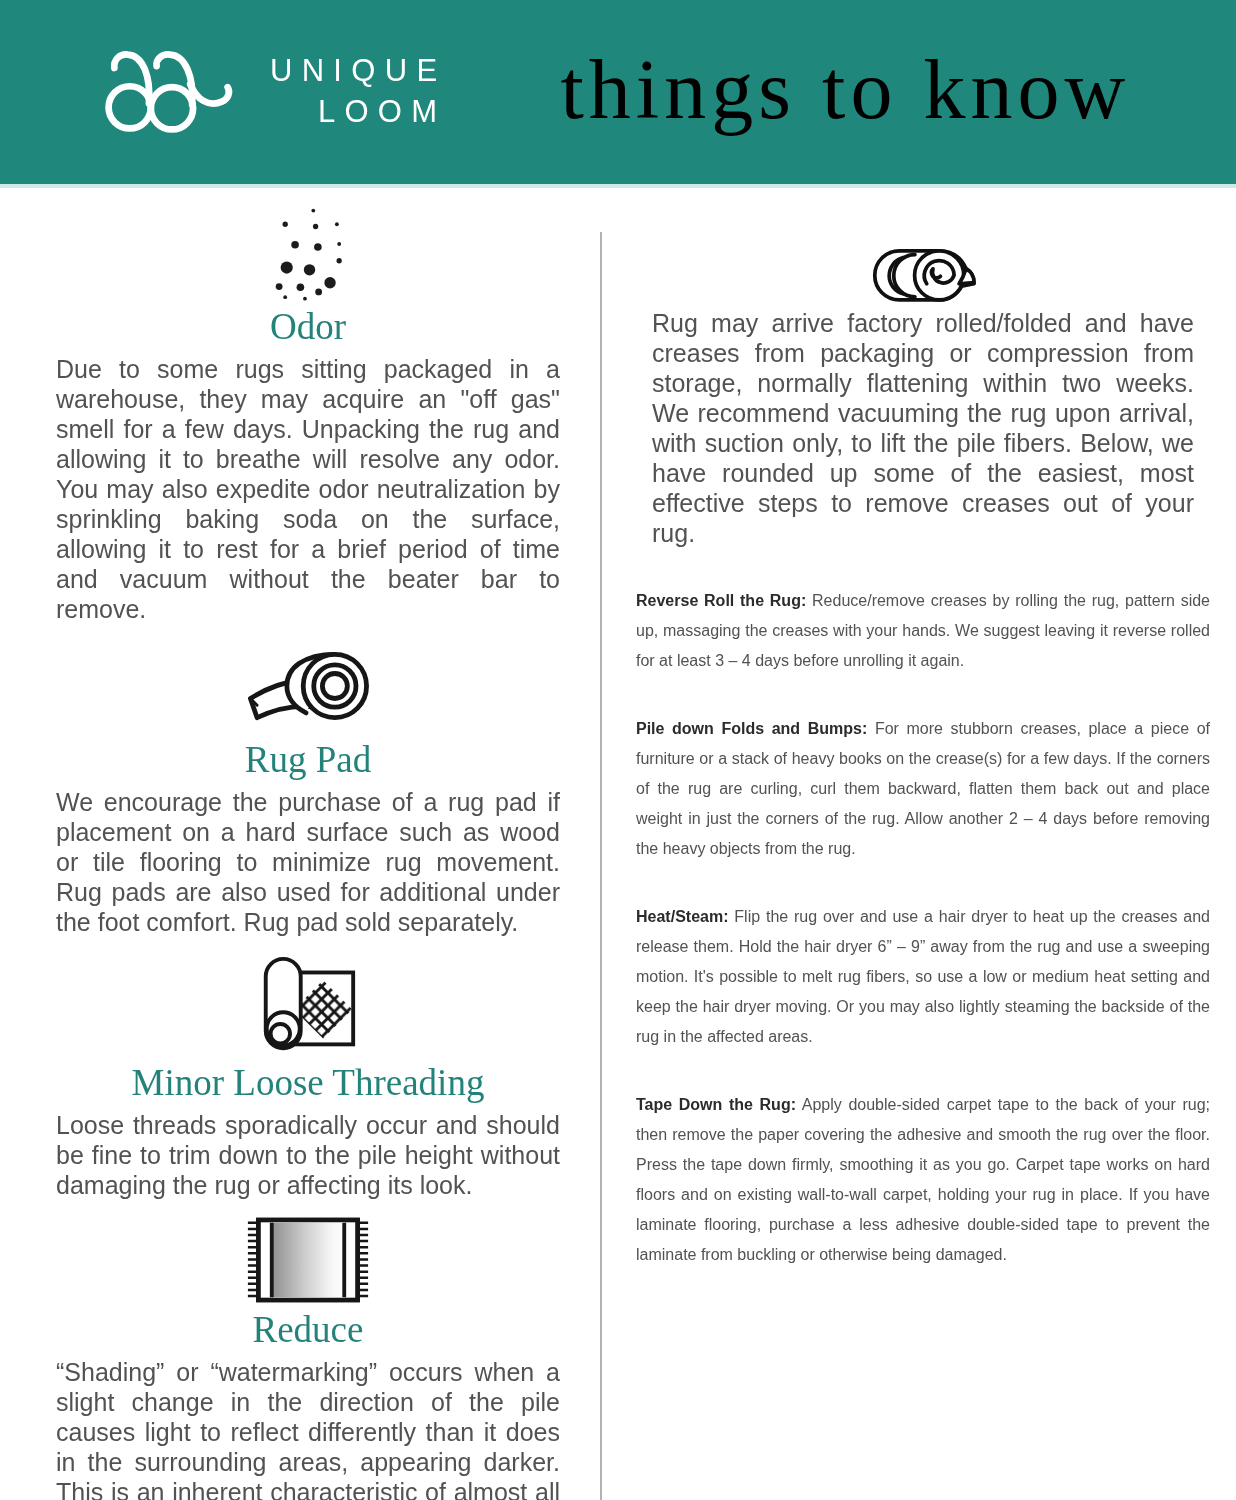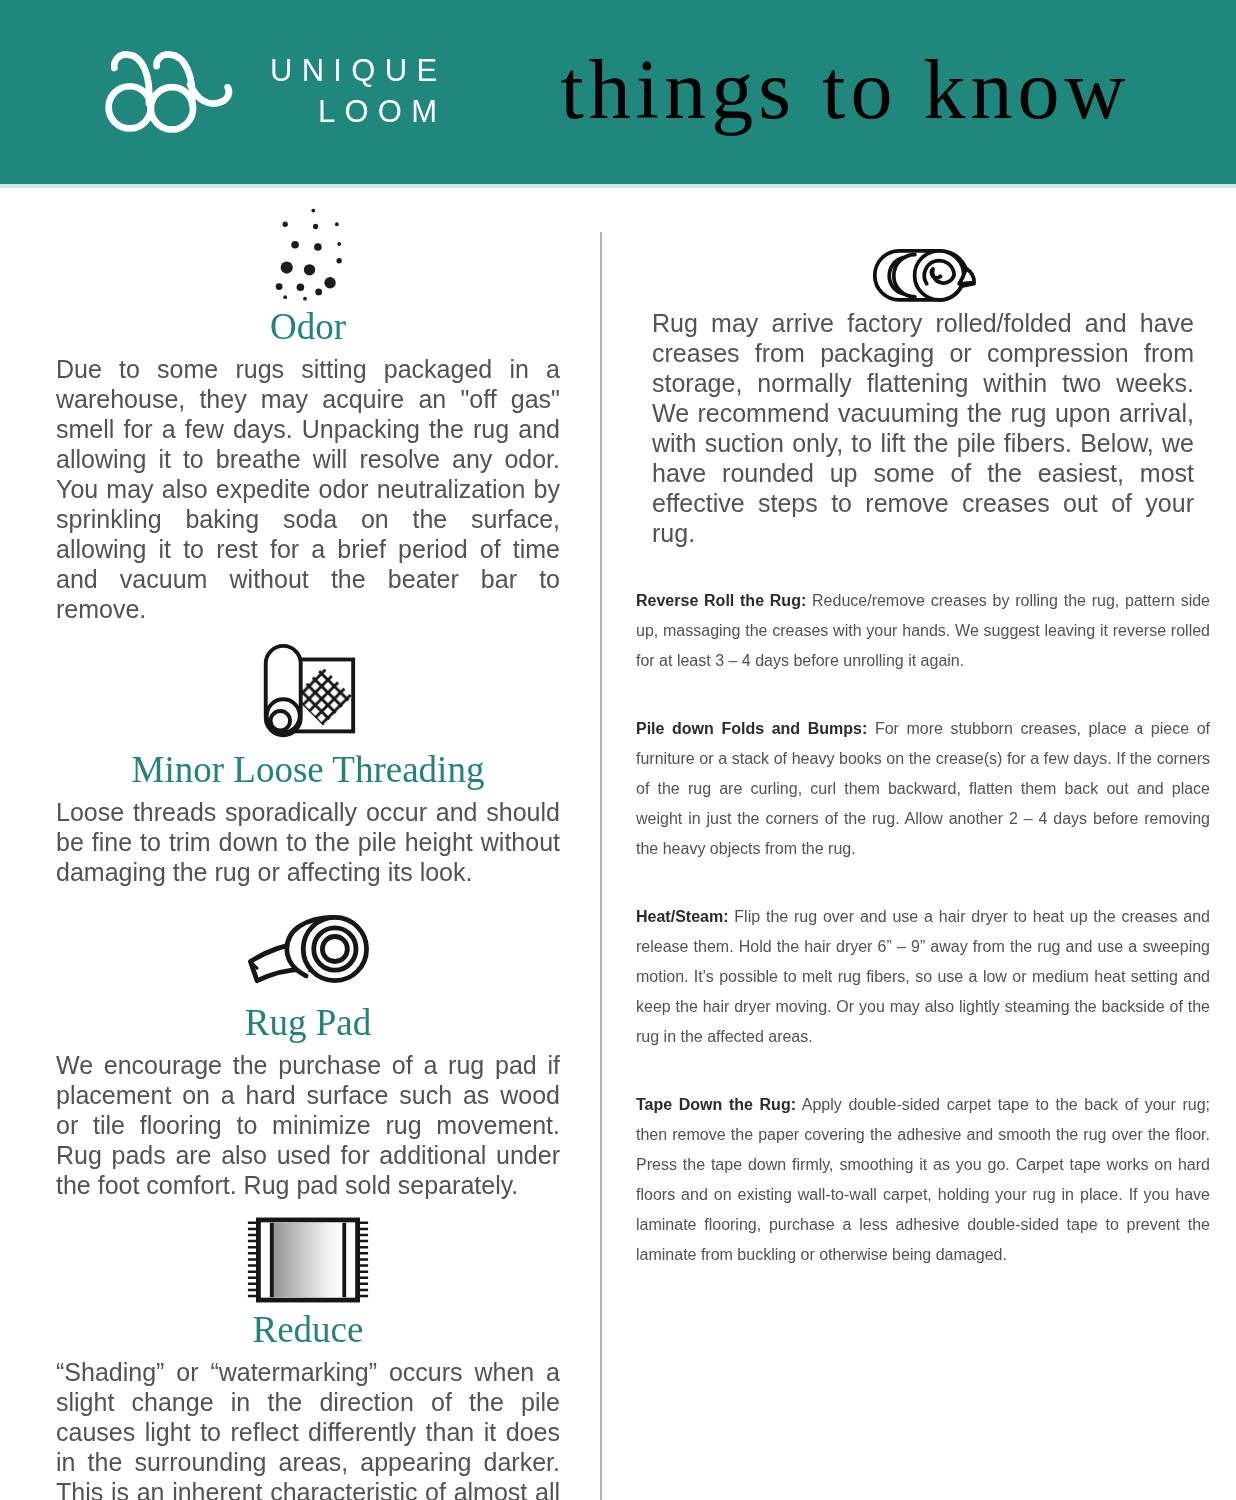--- a/index.html
+++ b/index.html
@@ -94,52 +94,52 @@
               <circle cx="40" cy="107" r="5"></circle>
             <circle cx="64" cy="113" r="4.5"></circle>
               <circle cx="20" cy="120" r="2.5"></circle>
               <circle cx="46" cy="122" r="2.5"></circle>
           </svg>
         </div>
         <h2 class="heading">Odor</h2>
         <p class="body">Due to some rugs sitting packaged in a warehouse, they may acquire an "off gas" smell for a few days. Unpacking the rug and allowing it to breathe will resolve any odor. You may also expedite odor neutralization by sprinkling baking soda on the surface, allowing it to rest for a brief period of time and vacuum without the beater bar to remove.</p>
       </div>
 
+      <div class="info-section s-rugpad">
+        <div class="icon-wrap">
+          <svg width="142" height="96" viewBox="0 0 140 100" fill="none" stroke="#161616" stroke-width="5" stroke-linejoin="round" stroke-linecap="round">
+            <path d="M62 44 C44 46 26 53 10 63 L17 83 C42 71 68 68 92 75 L96 58 Z" fill="#ffffff"></path>
+            <path d="M10 63 L17 70" stroke-width="3"></path>
+            <path d="M98 17 C66 17 48 31 48 50 C48 62 56 72 68 78" fill="#ffffff"></path>
+            <circle cx="98" cy="50" r="33" fill="#ffffff"></circle>
+            <circle cx="98" cy="50" r="22"></circle>
+            <circle cx="98" cy="50" r="13"></circle>
+          </svg>
+        </div>
+        <h2 class="heading">Rug Pad</h2>
+        <p class="body">We encourage the purchase of a rug pad if placement on a hard surface such as wood or tile flooring to minimize rug movement. Rug pads are also used for additional under the foot comfort. Rug pad sold separately.</p>
+      </div>
+
       <div class="info-section s-threading">
         <div class="icon-wrap">
           <svg width="112" height="102" viewBox="0 0 115 105" fill="none" stroke="#161616" stroke-width="4">
             <defs>
               <pattern id="xhatch" width="13" height="13" patternUnits="userSpaceOnUse">
                 <path d="M0 13 L13 0 M0 0 L13 13" stroke="#161616" stroke-width="3"></path>
               </pattern>
             </defs>
             <rect x="40" y="18" width="64" height="74" fill="#ffffff"></rect>
             <polygon points="73,26 103,56 73,86 43,56" fill="url(#xhatch)" stroke="none"></polygon>
             <rect x="14" y="4" rx="18" ry="18" width="36" height="92" fill="#ffffff"></rect>
             <circle cx="32" cy="76" r="17" fill="#ffffff"></circle>
             <circle cx="29" cy="81" r="10" fill="#ffffff"></circle>
           </svg>
         </div>
         <h2 class="heading">Minor Loose Threading</h2>
         <p class="body">Loose threads sporadically occur and should be fine to trim down to the pile height without damaging the rug or affecting its look.</p>
-      </div>
-
-      <div class="info-section s-rugpad">
-        <div class="icon-wrap">
-          <svg width="142" height="96" viewBox="0 0 140 100" fill="none" stroke="#161616" stroke-width="5" stroke-linejoin="round" stroke-linecap="round">
-            <path d="M62 44 C44 46 26 53 10 63 L17 83 C42 71 68 68 92 75 L96 58 Z" fill="#ffffff"></path>
-            <path d="M10 63 L17 70" stroke-width="3"></path>
-            <path d="M98 17 C66 17 48 31 48 50 C48 62 56 72 68 78" fill="#ffffff"></path>
-            <circle cx="98" cy="50" r="33" fill="#ffffff"></circle>
-            <circle cx="98" cy="50" r="22"></circle>
-            <circle cx="98" cy="50" r="13"></circle>
-          </svg>
-        </div>
-        <h2 class="heading">Rug Pad</h2>
-        <p class="body">We encourage the purchase of a rug pad if placement on a hard surface such as wood or tile flooring to minimize rug movement. Rug pads are also used for additional under the foot comfort. Rug pad sold separately.</p>
       </div>
 
       <div class="info-section s-shading">
         <div class="icon-wrap">
           <svg width="124" height="88" viewBox="0 0 130 92">
             <defs>
               <linearGradient id="ruggrad" x1="0" y1="0" x2="1" y2="0">
                 <stop offset="0" stop-color="#8f8f8f"></stop>
                 <stop offset="0.45" stop-color="#cccccc"></stop>
                 <stop offset="0.8" stop-color="#f4f4f4"></stop>

